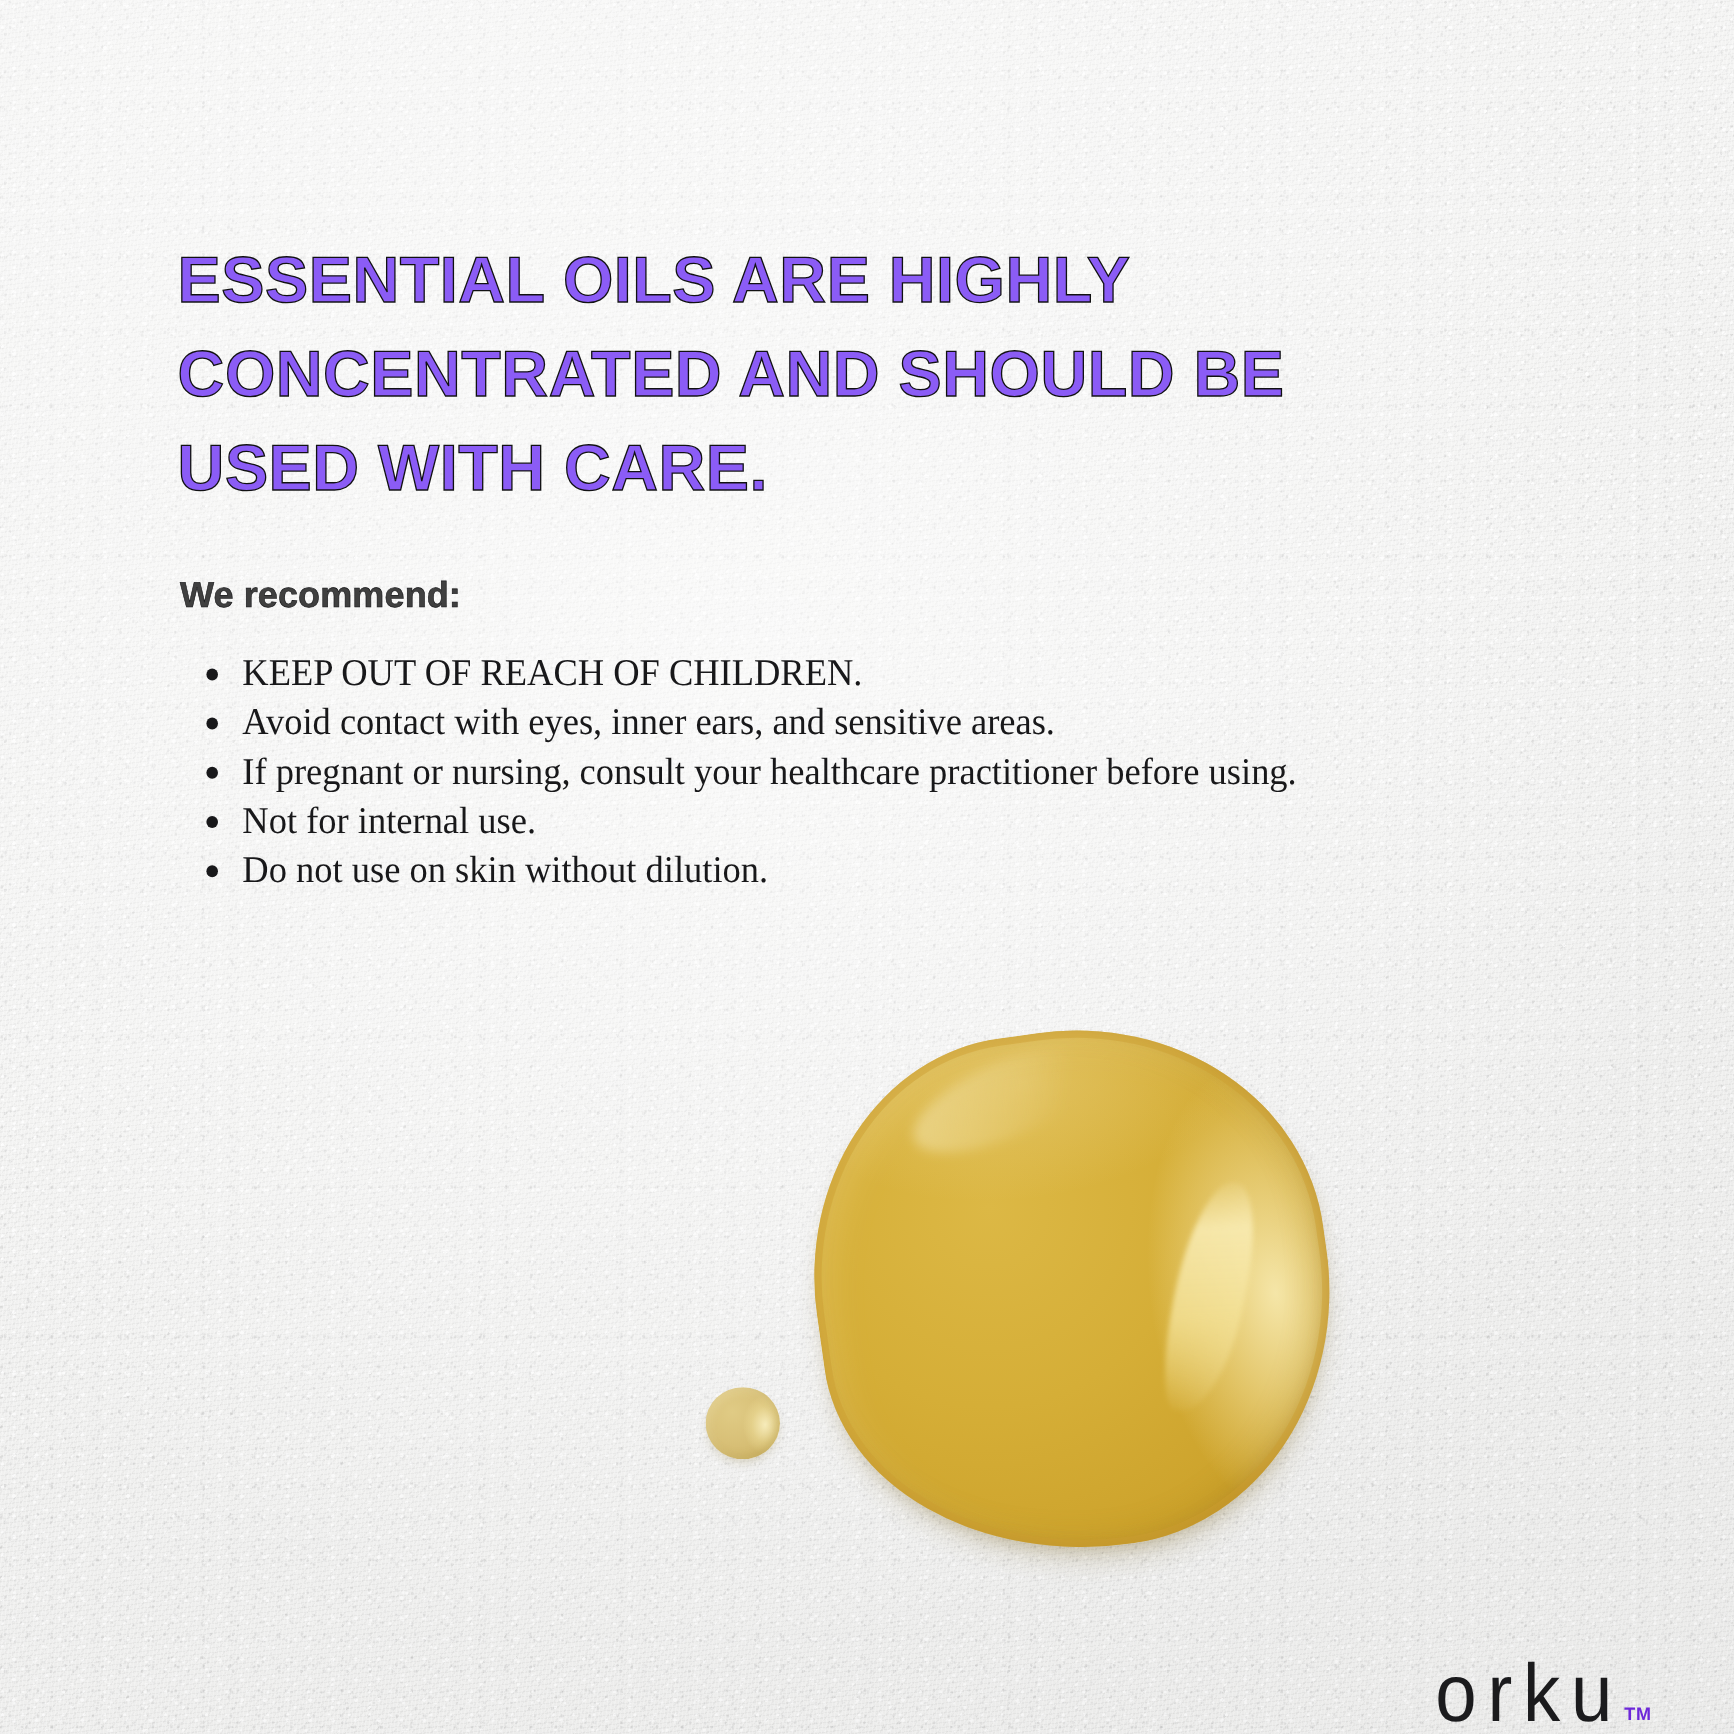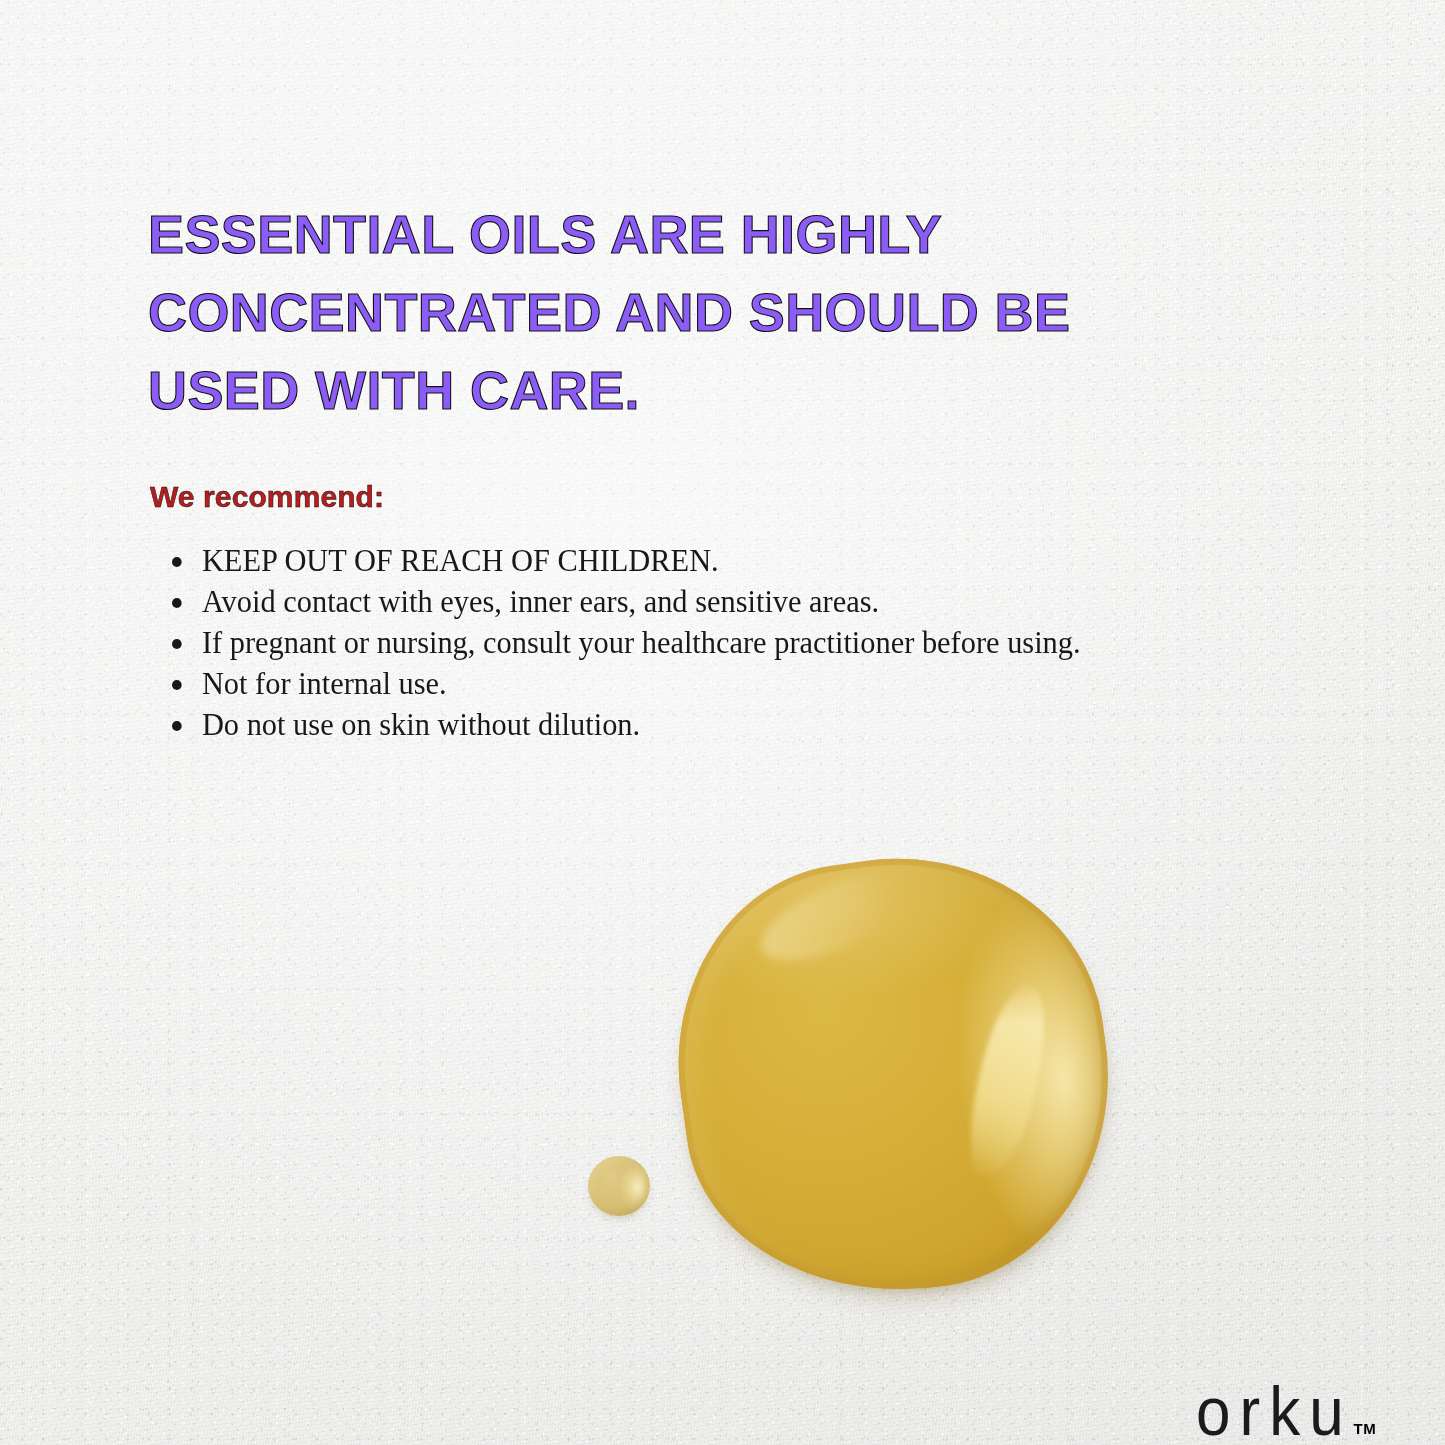--- a/index.html
+++ b/index.html
@@ -84,21 +84,21 @@
   }
 
   
   #subheading {
     position:absolute;
     left:150px; top:480px;
     font-family:"Liberation Sans", sans-serif;
     font-weight:bold;
     font-size:30px;
     letter-spacing:.1px;
-    color:#b91c1c;
+    color:#404040;
     -webkit-text-stroke:.5px #121214;
   }
 
   
   #recommend-list {
     position:absolute;
     left:172px; top:540px;
     width:1200px;
     list-style:none;
   }
@@ -224,21 +224,21 @@
     color:#1b1b1d;
     transform:scaleY(1.1);
     transform-origin:bottom left;
   }
 
   #brand-tm {
     font-family:"Liberation Sans", sans-serif;
     font-size:15px;
     font-weight:bold;
     letter-spacing:.5px;
-    color:#000000;
+    color:#6d28d9;
     margin-left:1px;
     margin-bottom:9px;
     text-align:right;
   }
 </style>
 </head>
 <body>
 
 <div id="card">
 

